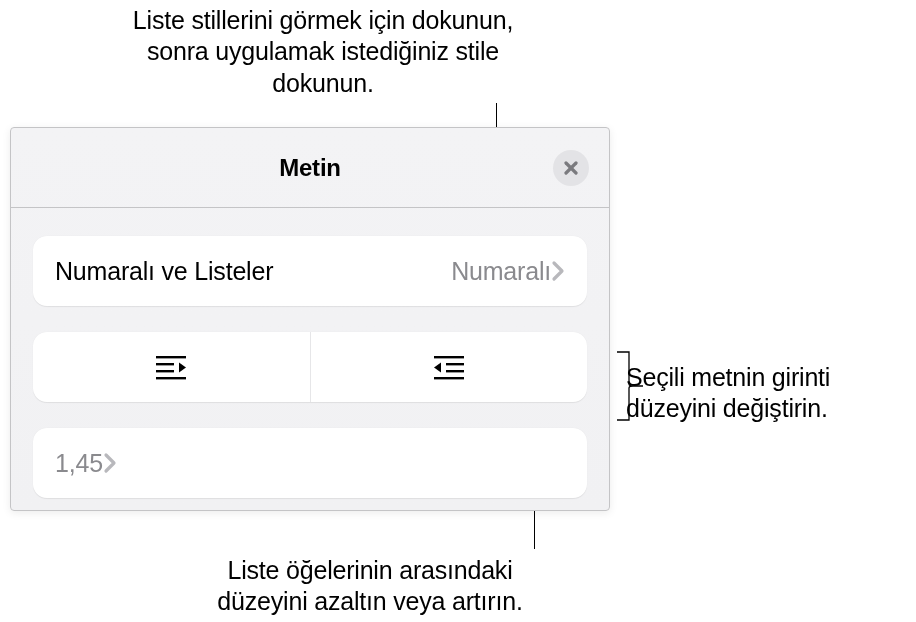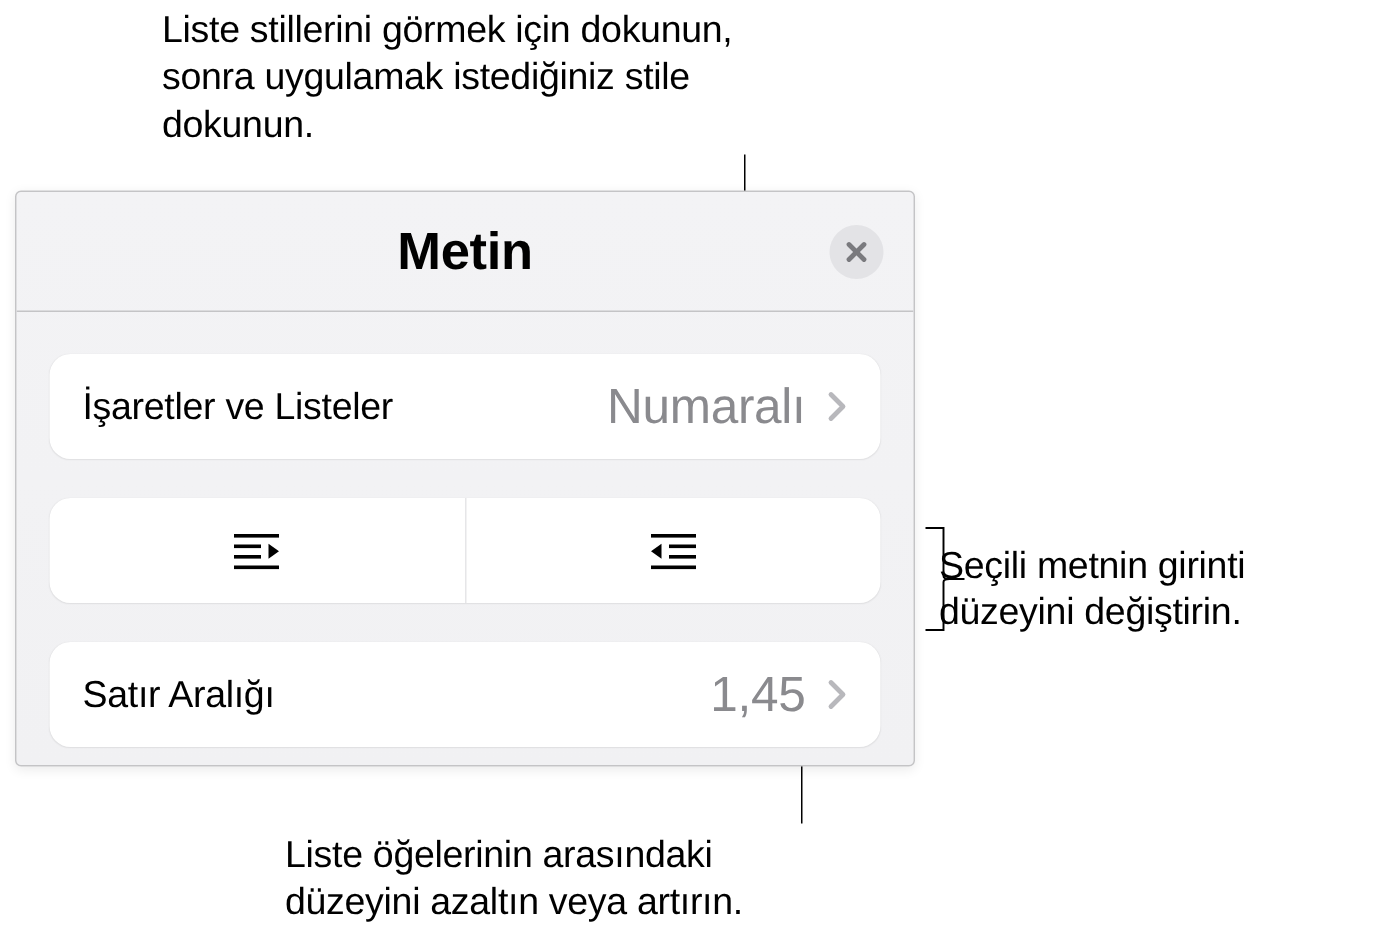--- a/index.html
+++ b/index.html
@@ -24,21 +24,21 @@
     }
     .panel-header {
       height: 80px;
       border-bottom: 1px solid #c4c4c6;
       position: relative;
       display: flex;
       align-items: center;
       justify-content: center;
     }
     .panel-title {
-      font-size: 35px;
+      font-size: 24px;
       font-weight: 600;
       color: #000;
       letter-spacing: -0.2px;
     }
     .close-button {
       position: absolute;
       right: 20px;
       top: 50%;
       transform: translateY(-50%);
       width: 36px;
@@ -74,23 +74,22 @@
       cursor: pointer;
     }
     .row-label {
       font-size: 25px;
       color: #000;
       font-weight: 400;
       flex: 1;
       letter-spacing: -0.2px;
     }
     .row-value {
-      font-size: 33px;
+      font-size: 25px;
       color: #8a8a8e;
-      margin-right: 14px;
       letter-spacing: -0.2px;
     }
     .chevron {
       width: 14px;
       height: 22px;
       stroke: #b8b8bc;
       stroke-width: 3.2;
       fill: none;
       stroke-linecap: round;
       stroke-linejoin: round;
@@ -111,21 +110,21 @@
     }
     .indent-svg {
       width: 36px;
       height: 28px;
     }
     .callout {
       position: absolute;
       font-size: 25px;
       color: #000;
       line-height: 1.25;
-      text-align: left;
+      text-align: center;
       letter-spacing: -0.2px;
     }
     .callout-top {
       width: 430px;
       left: 108px;
       top: 5px;
     }
     .callout-right {
       left: 626px;
       top: 362px;
@@ -186,21 +185,21 @@
         <line x1="2" y1="2" x2="12" y2="12"></line>
         <line x1="12" y1="2" x2="2" y2="12"></line>
       </svg>
     </div>
   </div>
 
   <div class="panel-body">
 
     <div class="row-card">
       <div class="row">
-        <span class="row-label">İşaretler ve Listeler</span>
+        <span class="row-label">Numaralı ve Listeler</span>
         <span class="row-value">Numaralı</span>
         <svg class="chevron" viewBox="0 0 14 22">
           <polyline points="3,3 11,11 3,19"></polyline>
         </svg>
       </div>
     </div>
 
     <div class="row-card">
       <div class="indent-row">
         <div class="indent-button">
@@ -223,21 +222,20 @@
               <rect x="3" y="24" width="30" height="2.4"></rect>
               <polygon points="3,14.5 10,9.5 10,19.5"></polygon>
             </g>
           </svg>
         </div>
       </div>
     </div>
 
     <div class="row-card">
       <div class="row">
-        <span class="row-label">Satır Aralığı</span>
         <span class="row-value">1,45</span>
         <svg class="chevron" viewBox="0 0 14 22">
           <polyline points="3,3 11,11 3,19"></polyline>
         </svg>
       </div>
     </div>
 
   </div>
 </div>
 

